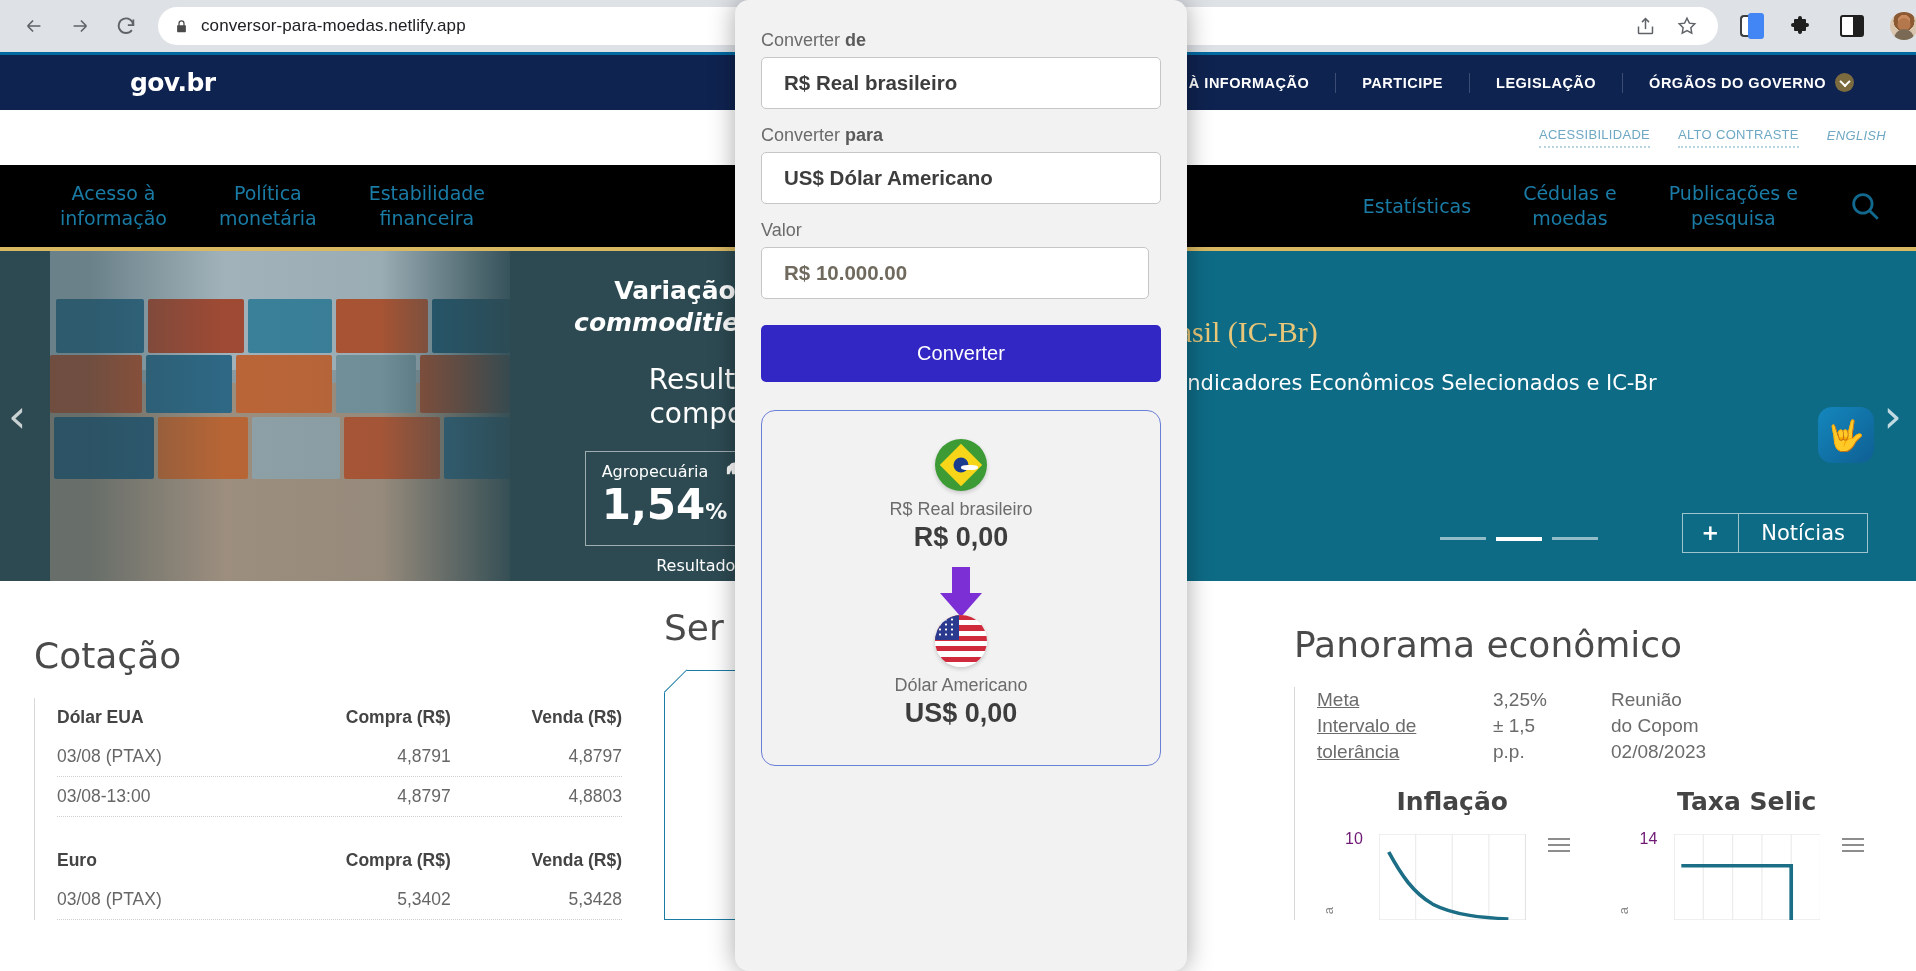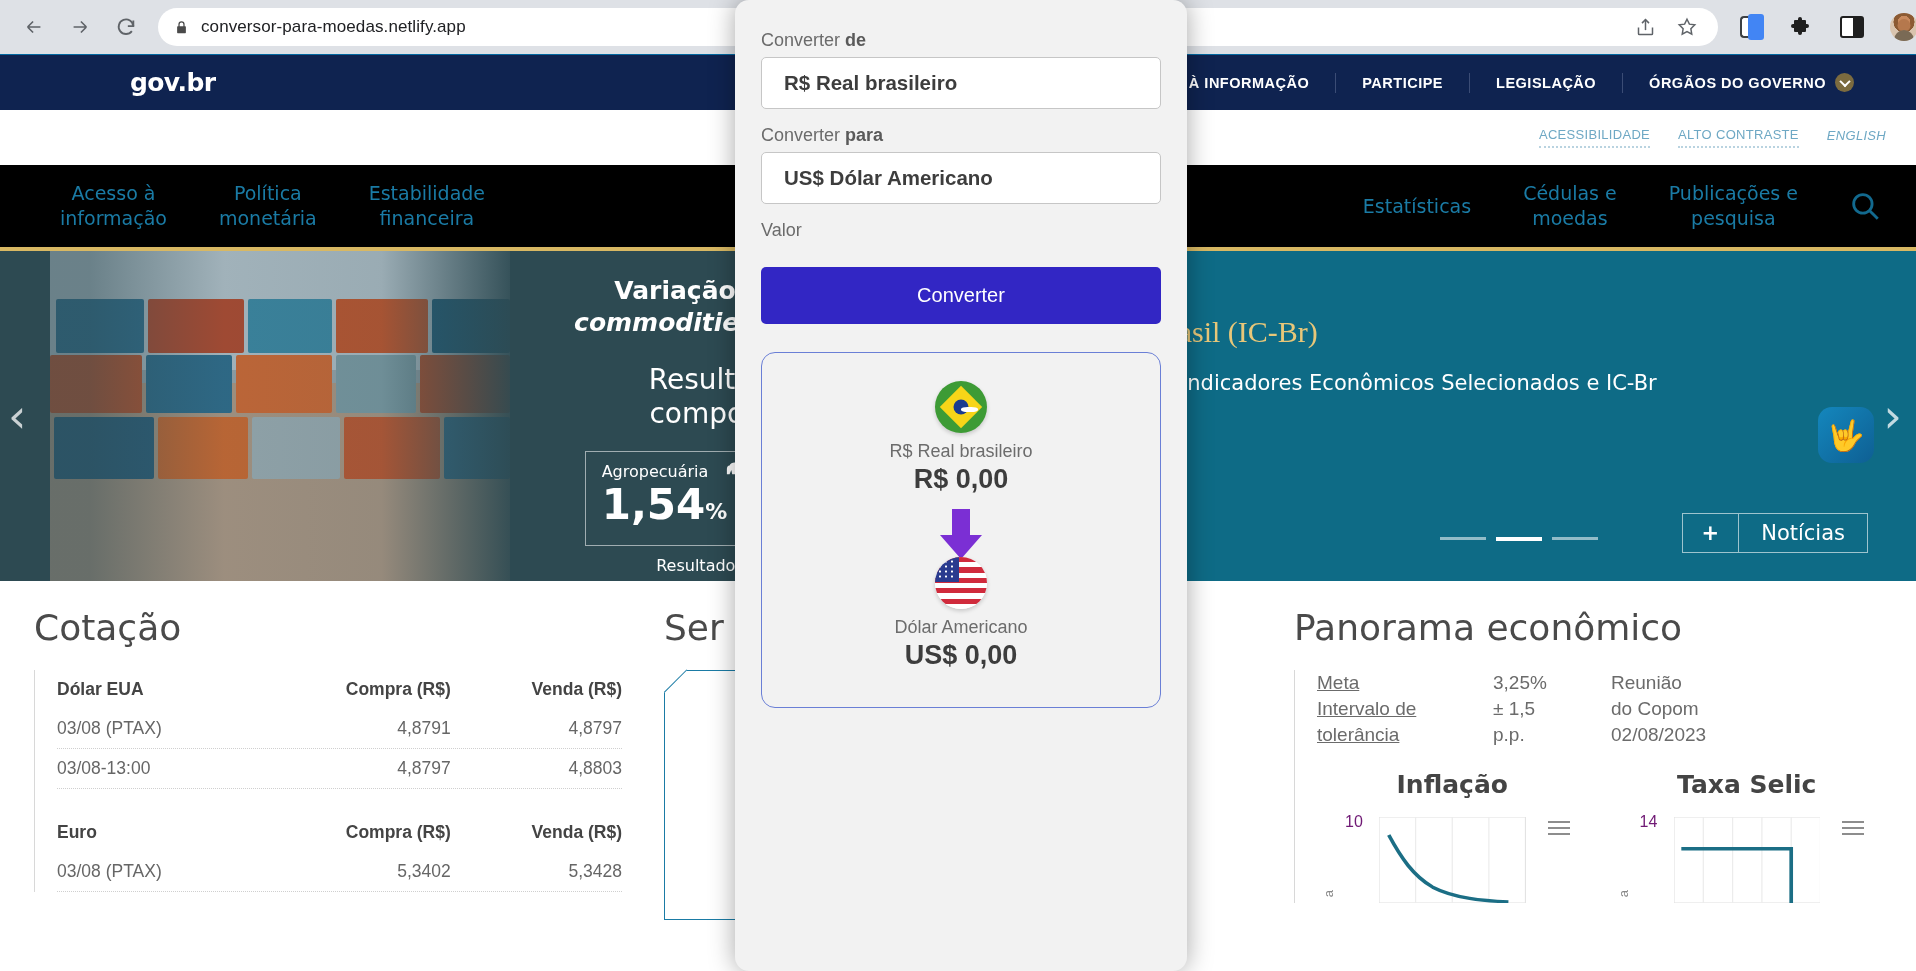--- a/index.html
+++ b/index.html
@@ -10,21 +10,21 @@
     background: #ffffff;
   }
 
   
   .browser-chrome {
     position: absolute; top: 0; left: 0;
     width: 1916px; height: 55px;
     background: #dee1e6;
     display: flex; align-items: center;
     padding: 0 14px;
-    border-bottom: 1px solid #0369a1;
+    border-bottom: 3px solid #0369a1;
   }
   .nav-btns { display: flex; align-items: center; gap: 6px; }
   .nav-btn {
     width: 40px; height: 40px; border-radius: 50%;
     display: flex; align-items: center; justify-content: center;
     color: #5f6368;
   }
   .nav-btn svg { display: block; }
   .omnibox {
     flex: 0 0 auto;
@@ -244,21 +244,21 @@
   .noticias-btn .lbl { padding: 7px 22px; }
   .libras-btn {
     position: absolute; right: 42px; bottom: 118px;
     width: 56px; height: 56px; border-radius: 14px;
     background: linear-gradient(135deg,#1487bd,#0e5f93);
     display: flex; align-items: center; justify-content: center;
     font-size: 30px; color: #fff;
   }
 
   
-  .bottom { display: flex; padding: 26px 34px 0; gap: 42px; }
+  .bottom { display: flex; padding: 26px 34px 0; gap: 42px; align-items: flex-end; }
   .col { flex: 1; }
   .col h2 {
     font-size: 36px; color: #4a4a4a; font-weight: 400;
     font-family: "DejaVu Sans", sans-serif;
     margin-bottom: 22px;
   }
   .qt-table { border-left: 1px solid #d8d8d8; padding-left: 22px; }
   .qt-row { display: flex; font-size: 17.5px; padding: 9px 0; }
   .qt-row.head { font-weight: 700; color: #444; }
   .qt-row.data { color: #666; border-bottom: 1px dotted #cfcfcf; }
@@ -741,20 +741,23 @@
   </div>
 
   <div class="m-label">
     <span>Converter </span><b>para</b>
   </div>
   <div class="m-input">
     <span>US$ Dólar Americano</span>
   </div>
 
   <div class="m-label">Valor</div>
+  <div class="m-input valor">
+    <span>R$ 10.000.00</span>
+  </div>
 
   <div class="m-btn">
     <span>Converter</span>
   </div>
 
   <div class="m-result">
     <div class="flag flag-br">
       <span class="diamond"></span>
         <span class="globe"></span>
         <span class="band"></span>

